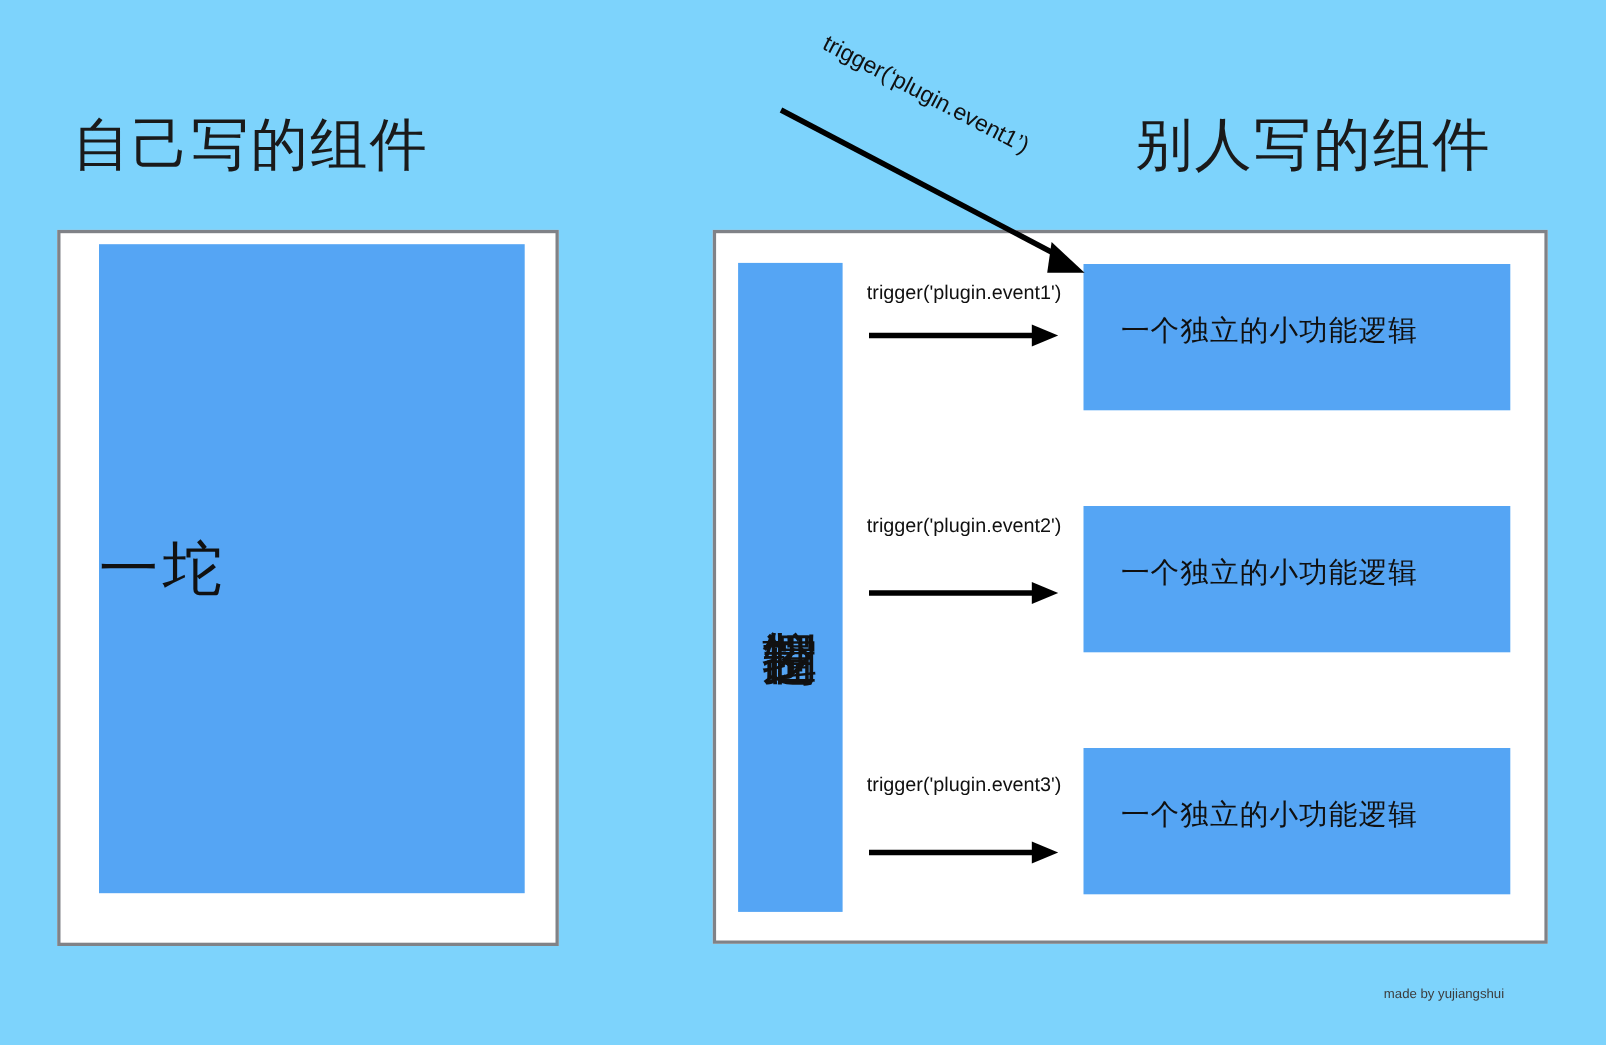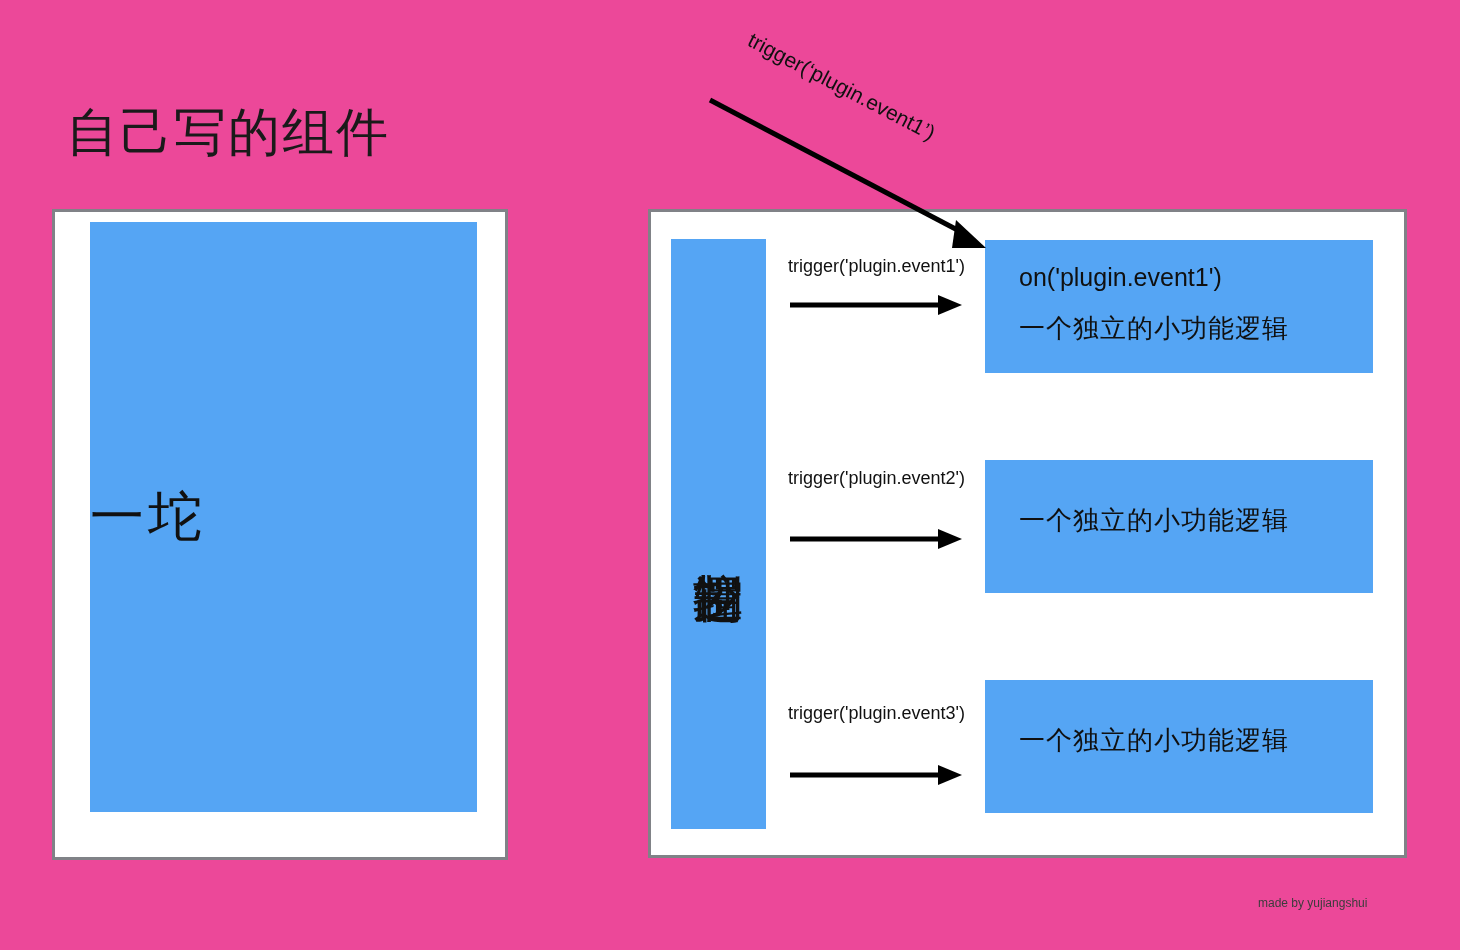--- a/index.html
+++ b/index.html
@@ -9,21 +9,21 @@
     background: #ffffff;
   }
   body {
     font-family: "Liberation Sans", "DejaVu Sans", sans-serif;
     color: #000000;
   }
   #canvas {
     position: relative;
     width: 1460px;
     height: 950px;
-    background: #ec4899;
+    background: #7dd3fc;
     overflow: hidden;
   }
   .abs { position: absolute; }
 
   
   .title {
     font-size: 52px;
     line-height: 1;
     letter-spacing: 2px;
     color: #1a1a1a;
@@ -135,35 +135,35 @@
     white-space: nowrap;
   }
 </style>
 </head>
 <body>
 
 <div id="canvas">
 
   <div class="abs title" id="title-left">自己写的组件</div>
 
+  <div class="abs title" id="title-right">别人写的组件</div>
 
   <div class="abs frame" id="frame-left"></div>
 
   <div class="abs blue" id="monolith-block">
     <span id="monolith-label">一坨</span>
   </div>
 
   <div class="abs frame" id="frame-right"></div>
 
   <div class="abs blue" id="logic-bar">
     <span id="logic-bar-label">逻辑控制</span>
   </div>
 
   <div class="abs blue plugin-box" id="plugin-box-0">
-    <div class="plugin-on">on('plugin.event1')</div>
     <div class="plugin-desc">一个独立的小功能逻辑</div>
   </div>
 
   <div class="abs blue plugin-box" id="plugin-box-1">
     <div class="plugin-desc">一个独立的小功能逻辑</div>
   </div>
 
   <div class="abs blue plugin-box" id="plugin-box-2">
     <div class="plugin-desc">一个独立的小功能逻辑</div>
   </div>

